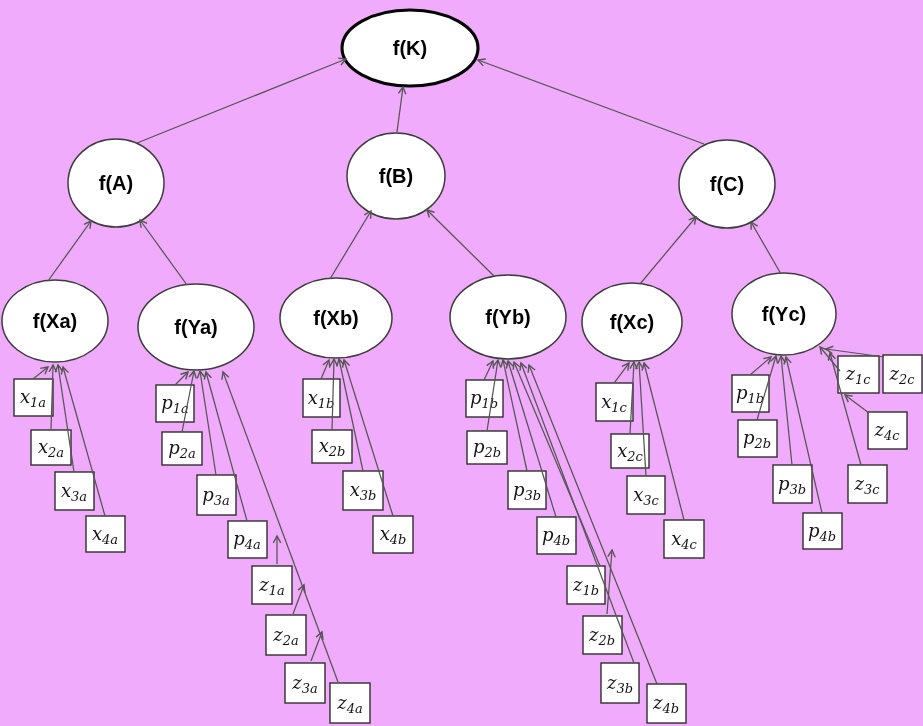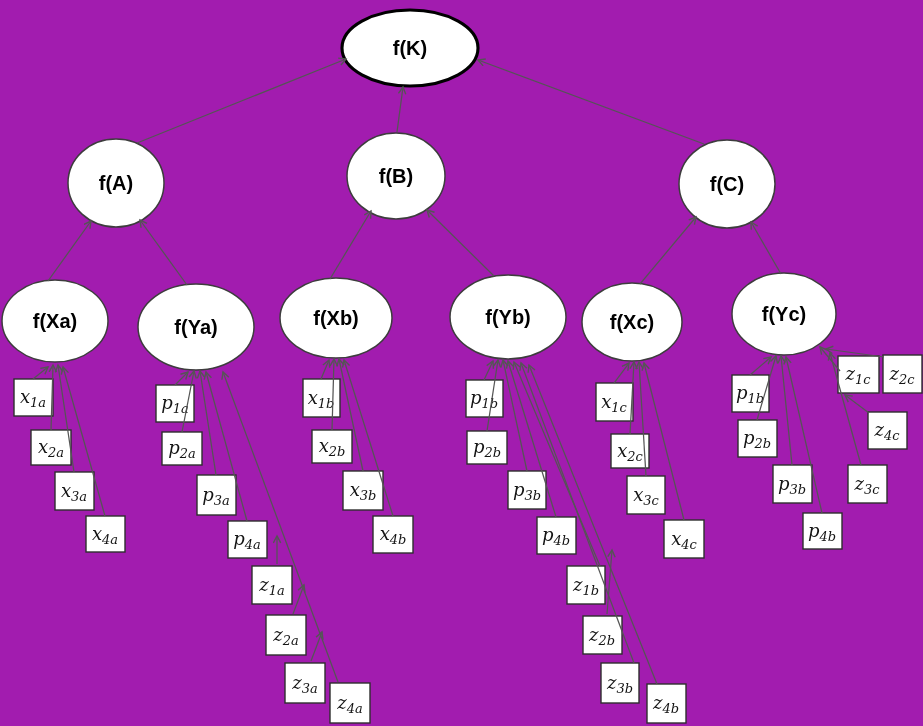--- a/index.html
+++ b/index.html
@@ -1,17 +1,17 @@
 <!DOCTYPE html>
 <html><head>
 <meta charset="utf-8">
 <style>
   html,body { margin:0; padding:0; background:#ffffff; }
   .stage {
-    position:relative; width:923px; height:726px; background:#a21caf;
+    position:relative; width:923px; height:726px; background:#f0abfc;
     font-family:"Liberation Sans", sans-serif;
   }
   svg { display:block; }
   .edge  { stroke:#555555; stroke-width:1.25; fill:none; }
   .node  { fill:#ffffff; stroke:#3d3d3d; stroke-width:1.5; }
   .root-node { stroke:#000000; stroke-width:3.1; }
   .leaf  { fill:#ffffff; stroke:#2e2e2e; stroke-width:1.4; }
   .nlabel {
     font-family:"Liberation Sans", sans-serif; font-weight:bold;
     font-size:20px; fill:#000000; text-anchor:middle;

